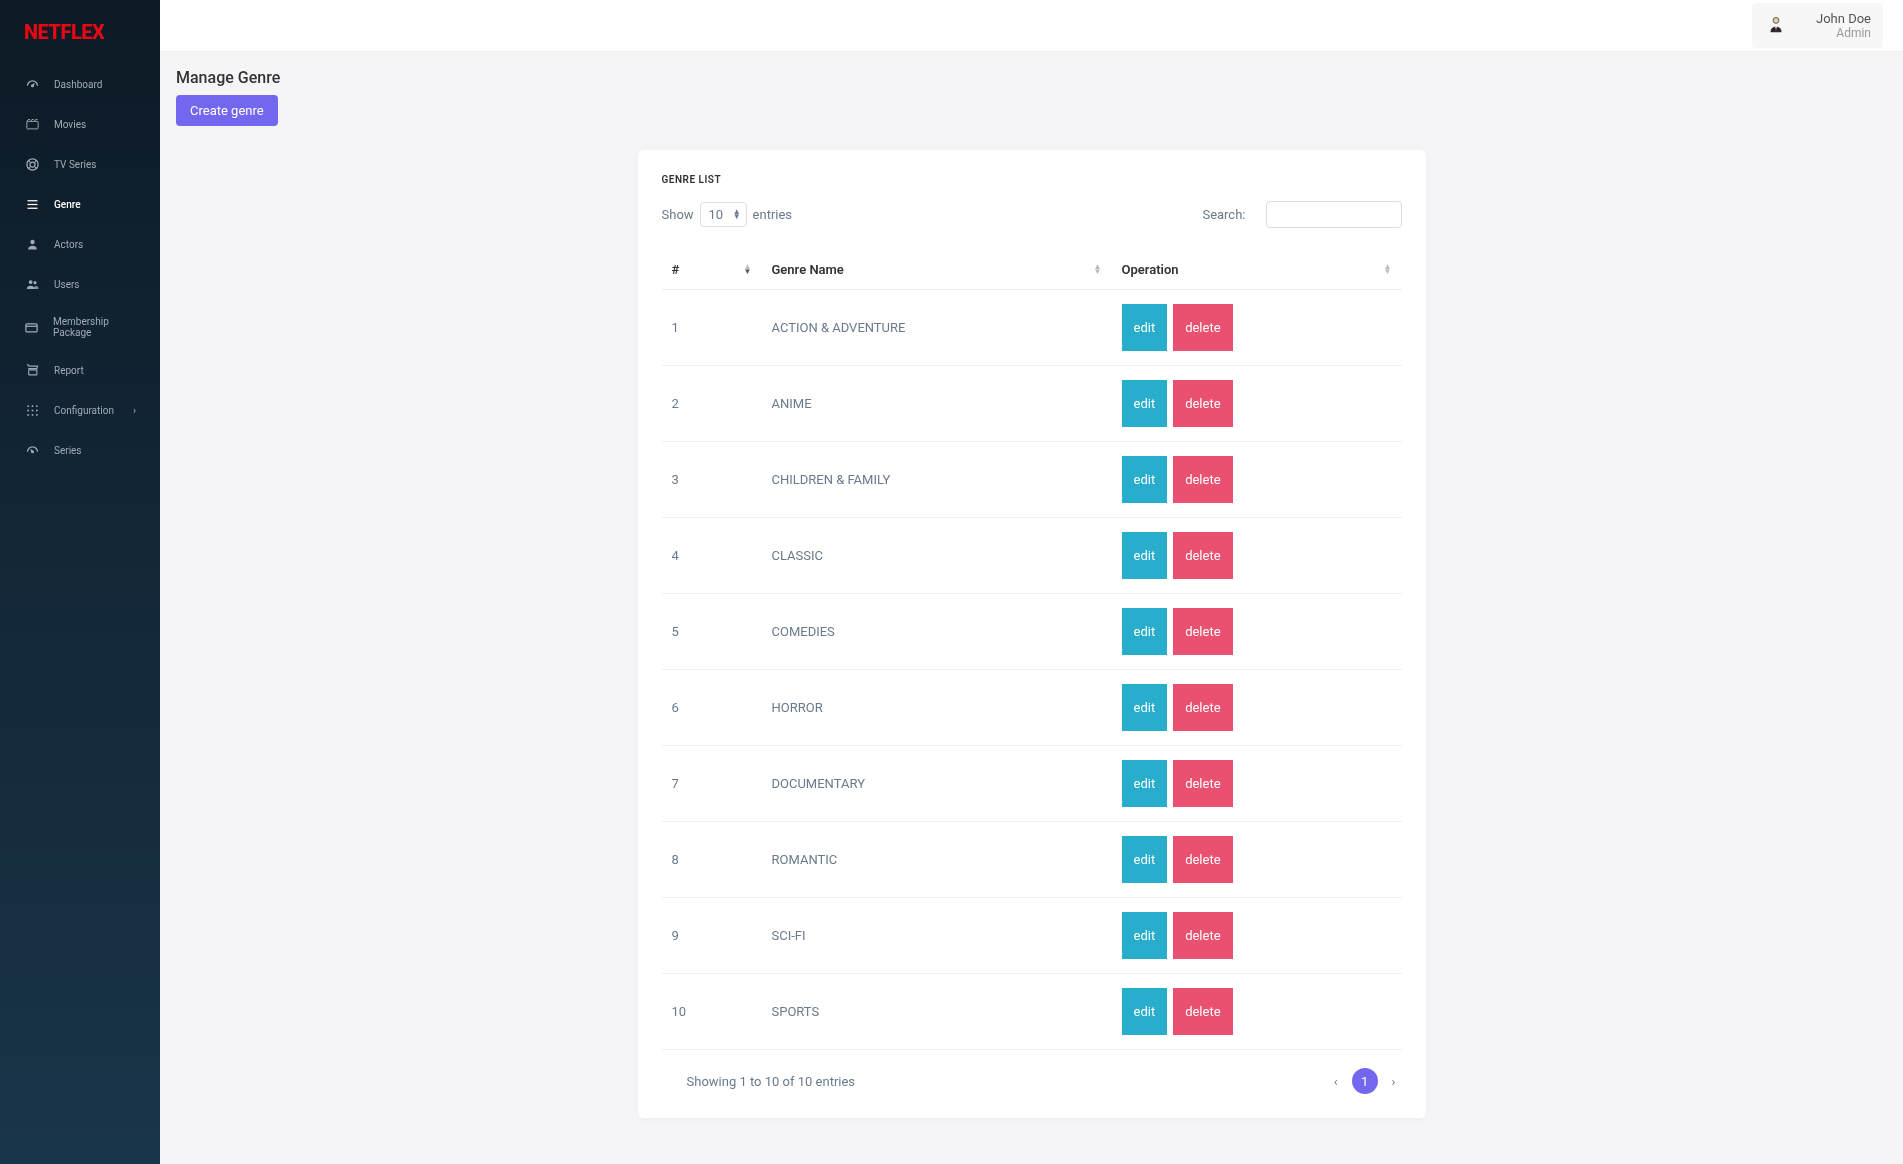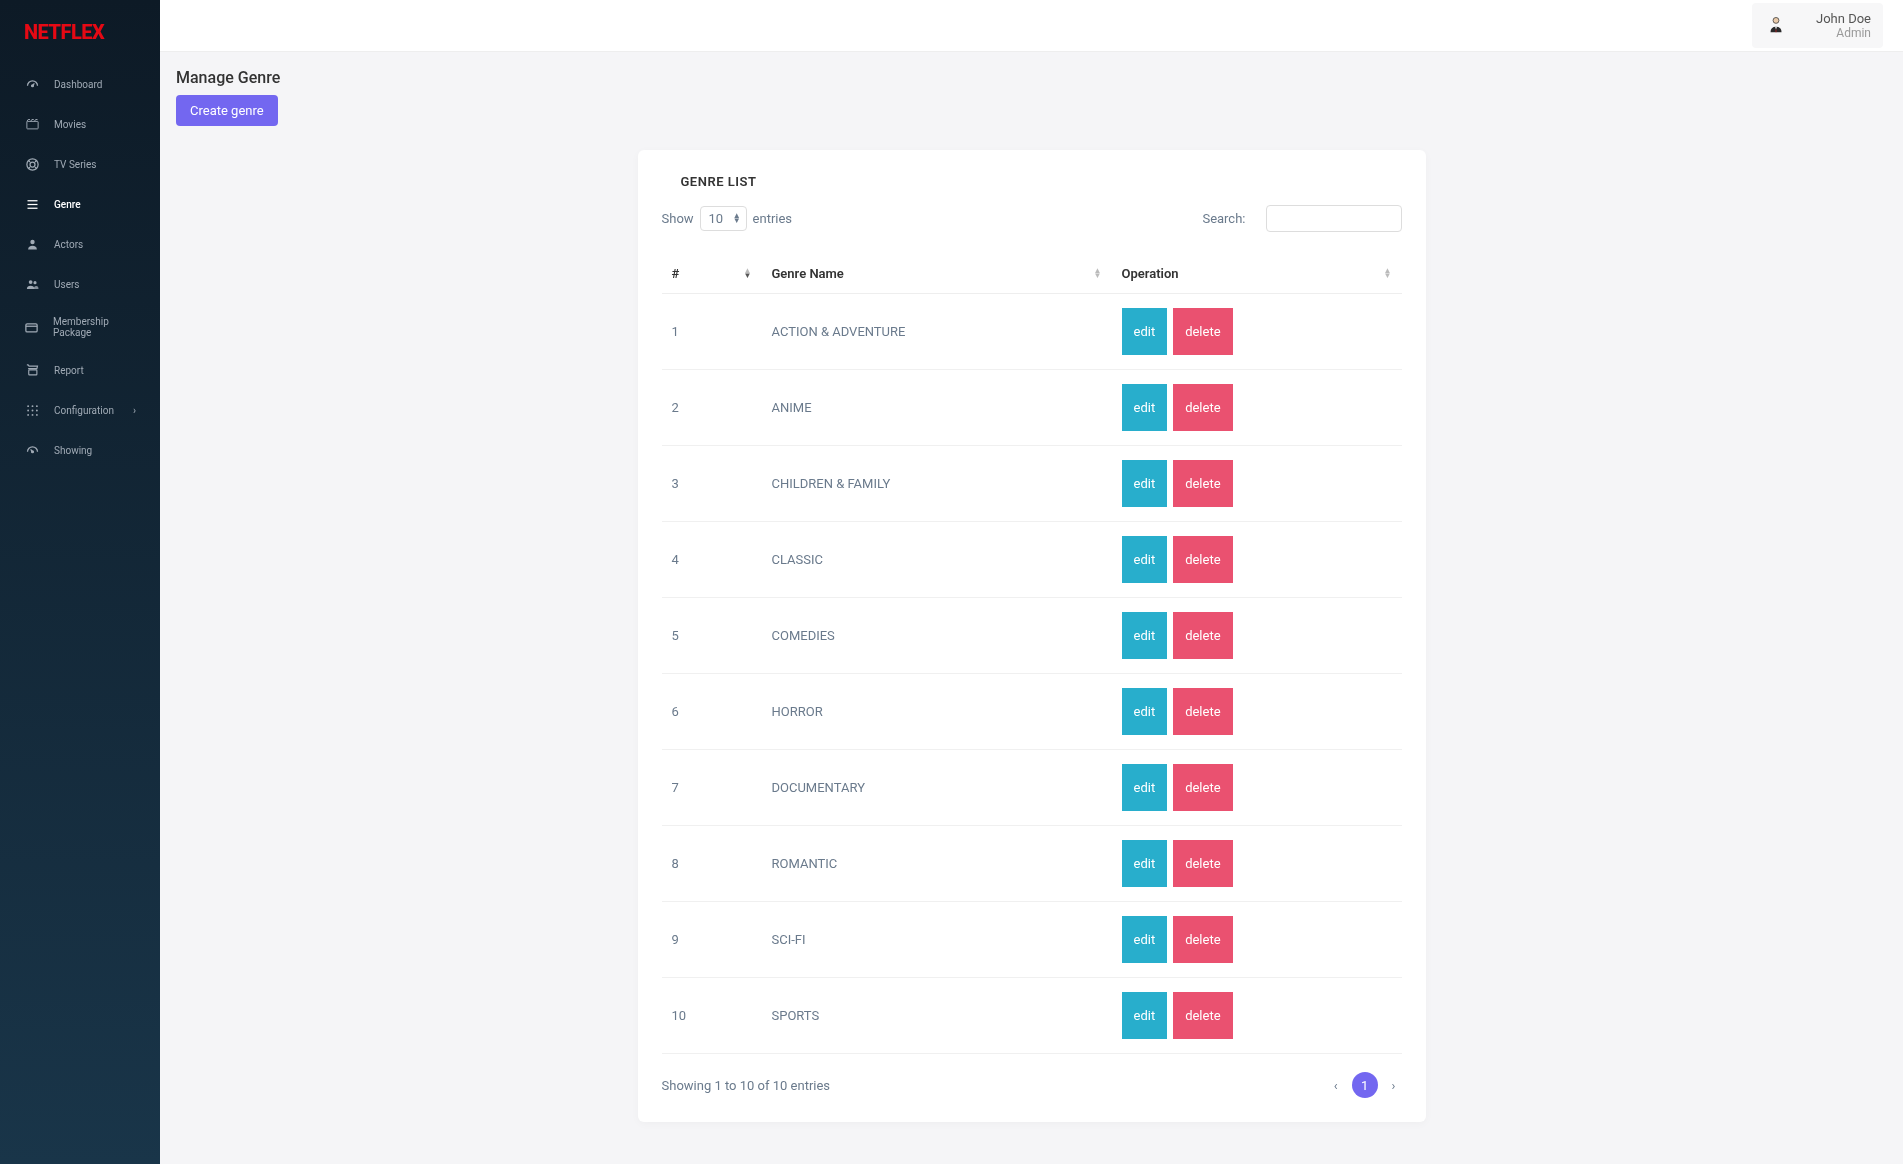--- a/index.html
+++ b/index.html
@@ -18,42 +18,42 @@
     .user-area { display: flex; align-items: center; gap: 28px; background: #f7f7f8; padding: 8px 12px; border-radius: 4px; text-align: right; }
     .avatar { width: 24px; height: 24px; display: inline-flex; align-items: center; justify-content: center; }
     .user-info { display: flex; flex-direction: column; line-height: 1.2; }
     .user-name { font-size: 13px; color: #555; }
     .user-role { font-size: 12px; color: #999; }
     .content { padding: 16px; }
     .page-title { font-size: 16px; font-weight: 500; color: #333; margin-bottom: 8px; }
     .btn { display: inline-block; padding: 8px 14px; border: none; border-radius: 4px; font-size: 13px; cursor: pointer; }
     .btn-primary { background: #7367f0; color: #fff; }
     .card { background: #fff; border-radius: 6px; padding: 24px; margin: 24px auto 0; max-width: 788px; box-shadow: 0 2px 8px rgba(0,0,0,0.03); }
-    .card-title { font-size: 13px; font-weight: 600; color: #333; letter-spacing: 0.5px; margin-bottom: 16px; margin-left: 19px; }
+    .card-title { font-size: 10px; font-weight: 600; color: #333; letter-spacing: 0.5px; margin-bottom: 16px; }
     .table-controls { display: flex; justify-content: space-between; align-items: center; margin-bottom: 22px; font-size: 13px; color: #6a7a8c; }
     .length-control { display: flex; align-items: center; gap: 6px; }
     .length-select-wrap { position: relative; display: inline-block; }
     .length-select { border: 1px solid #ddd; border-radius: 4px; padding: 4px 22px 4px 8px; font-size: 13px; appearance: none; background: #fff; color: #6a7a8c; }
     .length-arrows { position: absolute; right: 6px; top: 50%; transform: translateY(-50%); pointer-events: none; font-size: 8px; display: flex; flex-direction: column; line-height: 0.7; }
     .search-control { display: flex; align-items: center; gap: 20px; }
     .search-input { border: 1px solid #ddd; border-radius: 4px; padding: 5px 8px; width: 136px; font-size: 13px; }
     table { width: 100%; border-collapse: collapse; }
     th { text-align: left; padding: 12px 10px; font-size: 13px; font-weight: 600; color: #333; border-bottom: 1px solid #eee; position: relative; }
     th.sortable::after { content: ''; }
     .sort-arrows { position: absolute; right: 10px; top: 50%; transform: translateY(-50%); display: flex; flex-direction: column; font-size: 8px; line-height: 0.7; color: #bbb; }
     .sort-arrows .down-active { color: #555; }
     td { padding: 14px 10px; font-size: 13px; color: #6a7a8c; border-bottom: 1px solid #f0f0f0; vertical-align: middle; }
     tr:last-child td { border-bottom: 1px solid #f0f0f0; }
     .col-num { width: 100px; }
     .col-op { width: 290px; }
     .btn-sm { padding: 16px 12px; font-size: 13px; border-radius: 0; border: none; cursor: pointer; }
     .btn-info { background: #28aecc; color: #fff; }
     .btn-danger { background: #ea5170; color: #fff; }
     .btn-group { display: flex; gap: 6px; }
-    .table-footer { display: flex; justify-content: space-between; align-items: center; margin-top: 18px; font-size: 13px; color: #6a7a8c; }
+    .table-footer { display: flex; justify-content: space-between; align-items: center; margin-top: 18px; font-size: 13px; color: #6a7a8c; margin-left: 25px; }
     .pagination { display: flex; align-items: center; gap: 8px; }
     .page-btn { width: 26px; height: 26px; border-radius: 50%; border: none; background: transparent; color: #6a7a8c; cursor: pointer; font-size: 13px; display: inline-flex; align-items: center; justify-content: center; }
     .page-btn.active { background: #7367f0; color: #fff; }
     .page-nav { cursor: pointer; color: #6a7a8c; font-size: 13px; padding: 0 6px; background: none; border: none; }
   </style>
 </head>
 <body>
 
 <div class="app">
   <aside class="sidebar">
@@ -156,21 +156,21 @@
           <span class="chevron">›</span>
         </li>
         <li class="nav-item">
           <span class="nav-icon">
             <svg viewBox="0 0 24 24" width="15" height="15" fill="none" stroke="currentColor" stroke-width="2">
               <path d="M4 14a8 8 0 0116 0"></path>
               <circle cx="12" cy="14" r="1.5" fill="currentColor"></circle>
               <path d="M12 14L9 10"></path>
             </svg>
           </span>
-          <span>Showing</span>
+          <span>Series</span>
         </li>
       </ul>
   </aside>
 
   <div class="main">
     <header class="header">
       <div class="user-area">
         <span class="avatar">
           <svg viewBox="0 0 24 24" width="22" height="22">
               <circle cx="12" cy="7" r="3.2" fill="#e8c9a8" stroke="#333" stroke-width="0.8"></circle>

